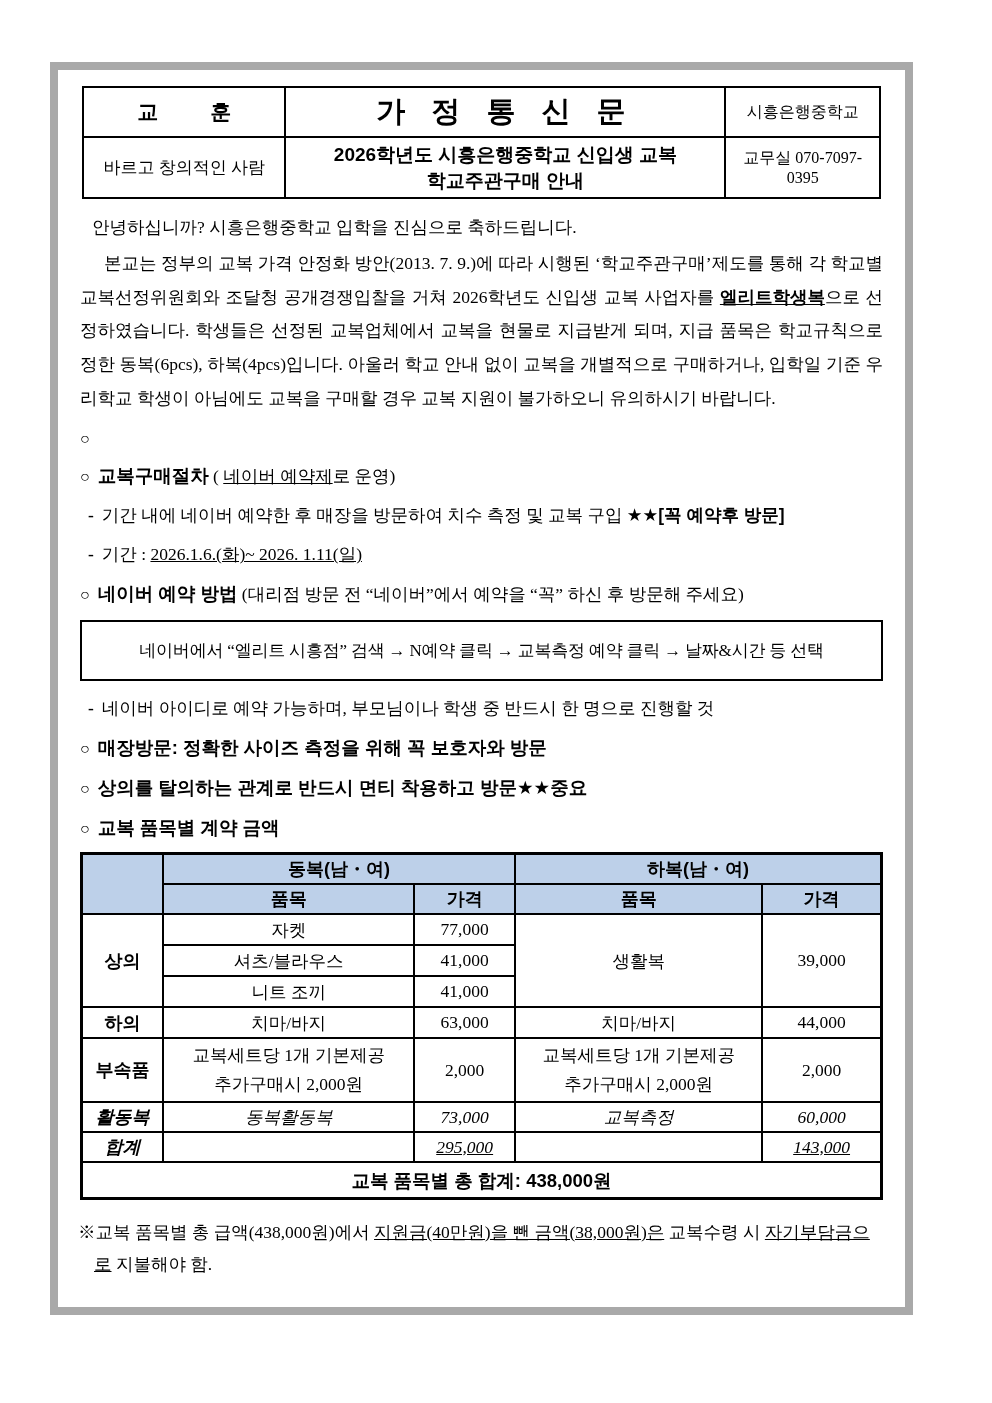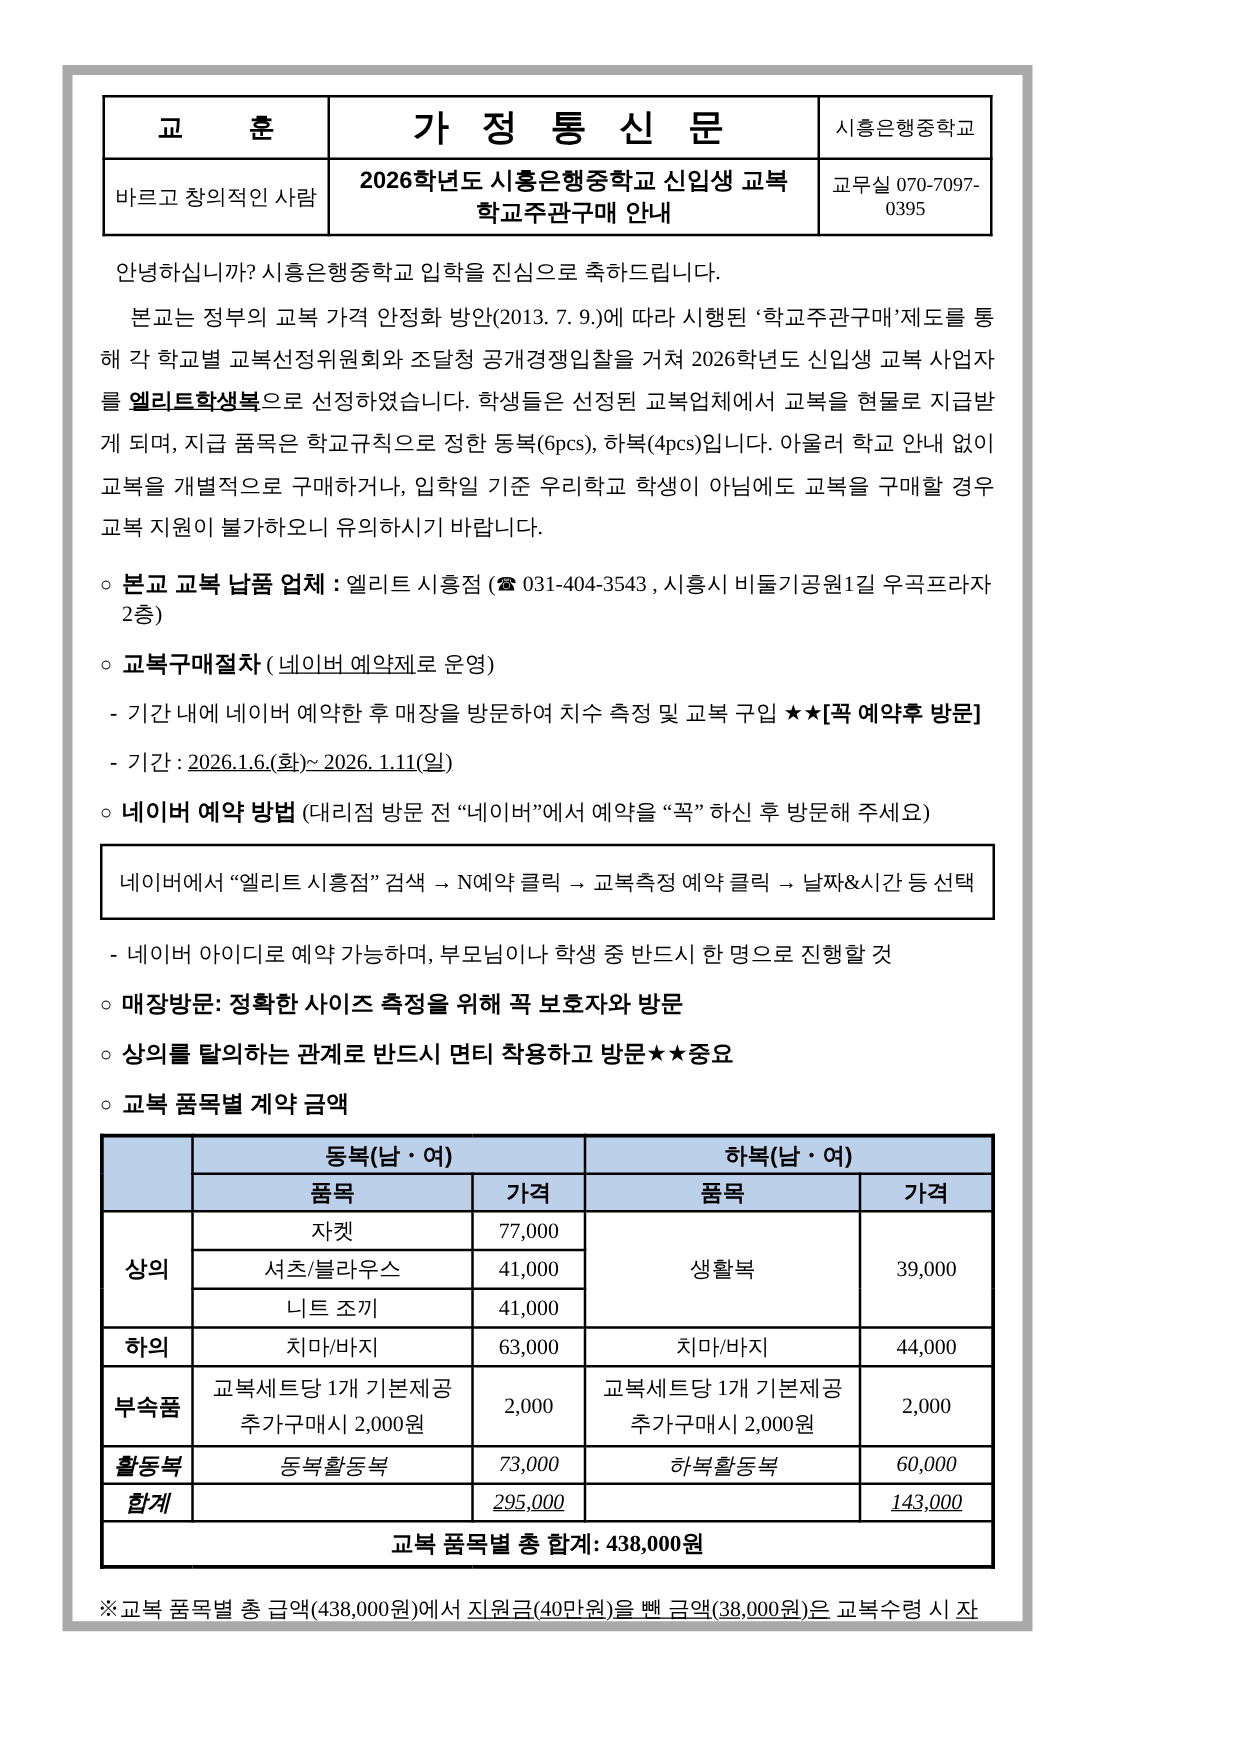--- a/index.html
+++ b/index.html
@@ -2,21 +2,21 @@
 <html><head>
 <meta charset="utf-8">
 <style>
   html,body{margin:0;padding:0;background:#ffffff;}
   body{
     width:992px;height:1403px;position:relative;
     font-family:"Liberation Serif","DejaVu Serif",serif;
     color:#000;
   }
   .frame{
-    position:absolute;left:50px;top:52px;width:776px;height:1253px;
+    position:absolute;left:50px;top:62px;width:863px;height:1253px;
     border:8px solid #a9a9a9;box-sizing:border-box;background:#fff;
     padding:16px 20px 0 20px;overflow:hidden;
   }
   .gothic{font-family:"Liberation Sans","DejaVu Sans",sans-serif;font-weight:bold;}
 
   
   table.header-table{
     width:99%;margin:0 auto;border-collapse:collapse;table-layout:fixed;
   }
   table.header-table td{
@@ -55,21 +55,21 @@
   table.price-table th,table.price-table td{
     border:2px solid #000;text-align:center;vertical-align:middle;padding:2px 3px;margin-top:17px;
   }
   table.price-table th{
     background:#bdd0e9;font-family:"Liberation Sans","DejaVu Sans",sans-serif;
     font-weight:bold;font-size:18px;
   }
   .rowlabel{font-family:"Liberation Sans","DejaVu Sans",sans-serif;font-weight:bold;font-size:18px;}
   .h29{height:27px;} .h34{height:31px;} .h64{height:62px;} .h30{height:28px;font-style:italic;}
   .acc-cell div{line-height:1.65;}
-  .total-row td{font-family:Liberation Serif, serif;font-weight:bold;font-size:18.5px;height:30px;}
+  .total-row td{font-family:Liberation Sans, sans-serif;font-weight:bold;font-size:18.5px;height:30px;}
 
   .footnote{
     font-size:17.5px;line-height:1.85;margin:16px 0 0 0;
     padding-left:16px;text-indent:-16px;
   }
   .date-line{font-size:27px;text-align:center;margin-top:14px;word-spacing:6px;}
 </style>
 </head>
 <body>
 
@@ -97,21 +97,20 @@
     </tr>
   </tbody>
     </table>
 
   <div class="greeting">안녕하십니까? 시흥은행중학교 입학을 진심으로 축하드립니다.</div>
 
   <p class="intro"><span>본교는 정부의 교복 가격 안정화 방안(2013. 7. 9.)에 따라 시행된 ‘학교주관구매’제도를 통해 각 학교별 교복선정위원회와 조달청 공개경쟁입찰을 거쳐 2026학년도 신입생 교복 사업자를 </span><b>엘리트학생복</b><span>으로 선정하였습니다. 학생들은 선정된 교복업체에서 교복을 현물로 지급받게 되며, 지급 품목은 학교규칙으로 정한 동복(6pcs), 하복(4pcs)입니다.  아울러 학교 안내 없이 교복을 개별적으로 구매하거나, 입학일 기준 우리학교 학생이 아님에도 교복을 구매할 경우 교복 지원이 불가하오니 유의하시기 바랍니다.</span></p>
 
   <div class="bullet-line">
     <span class="mark">○</span>
-    <span><span class="gothic blabel">본교 교복 납품 업체 :</span> <span>엘리트 시흥점 (☎ 031-404-3543 , 시흥시 비둘기공원1길 우곡프라자 2층)</span></span>
   </div>
 
   <div class="bullet-line">
     <span class="mark">○</span>
     <span><span class="gothic blabel">교복구매절차</span> <span>( </span><span class="u">네이버 예약제</span><span>로 운영)</span></span>
   </div>
 
   <div class="bullet-line">
     <span class="dash">-</span>
     <span><span>기간 내에 네이버 예약한 후 매장을 방문하여 치수 측정 및 교복 구입 </span><span class="gothic">★★[꼭 예약후 방문]</span></span>
@@ -201,21 +200,21 @@
       <td class="acc-cell">
         <div>교복세트당 1개 기본제공</div>
         <div>추가구매시 2,000원</div>
       </td>
       <td>2,000</td>
     </tr>
     <tr class="h30">
       <td class="rowlabel">활동복</td>
       <td>동복활동복</td>
       <td>73,000</td>
-      <td>하복활동복</td>
+      <td>교복측정</td>
       <td>60,000</td>
     </tr>
     <tr class="h30">
       <td class="rowlabel">합계</td>
       <td></td>
       <td><span class="u">295,000</span></td>
       <td></td>
       <td><span class="u">143,000</span></td>
     </tr>
     <tr class="total-row">

